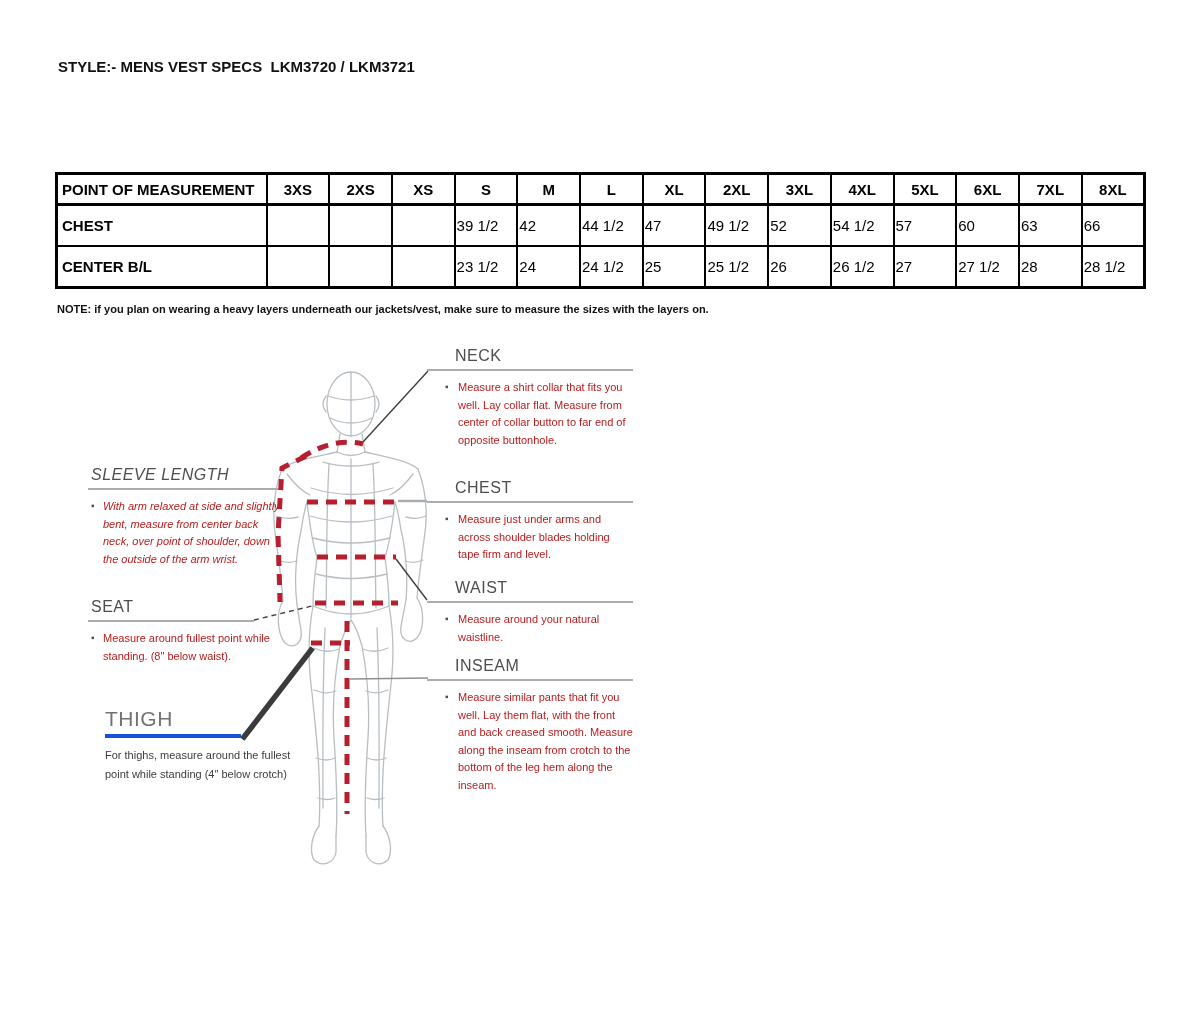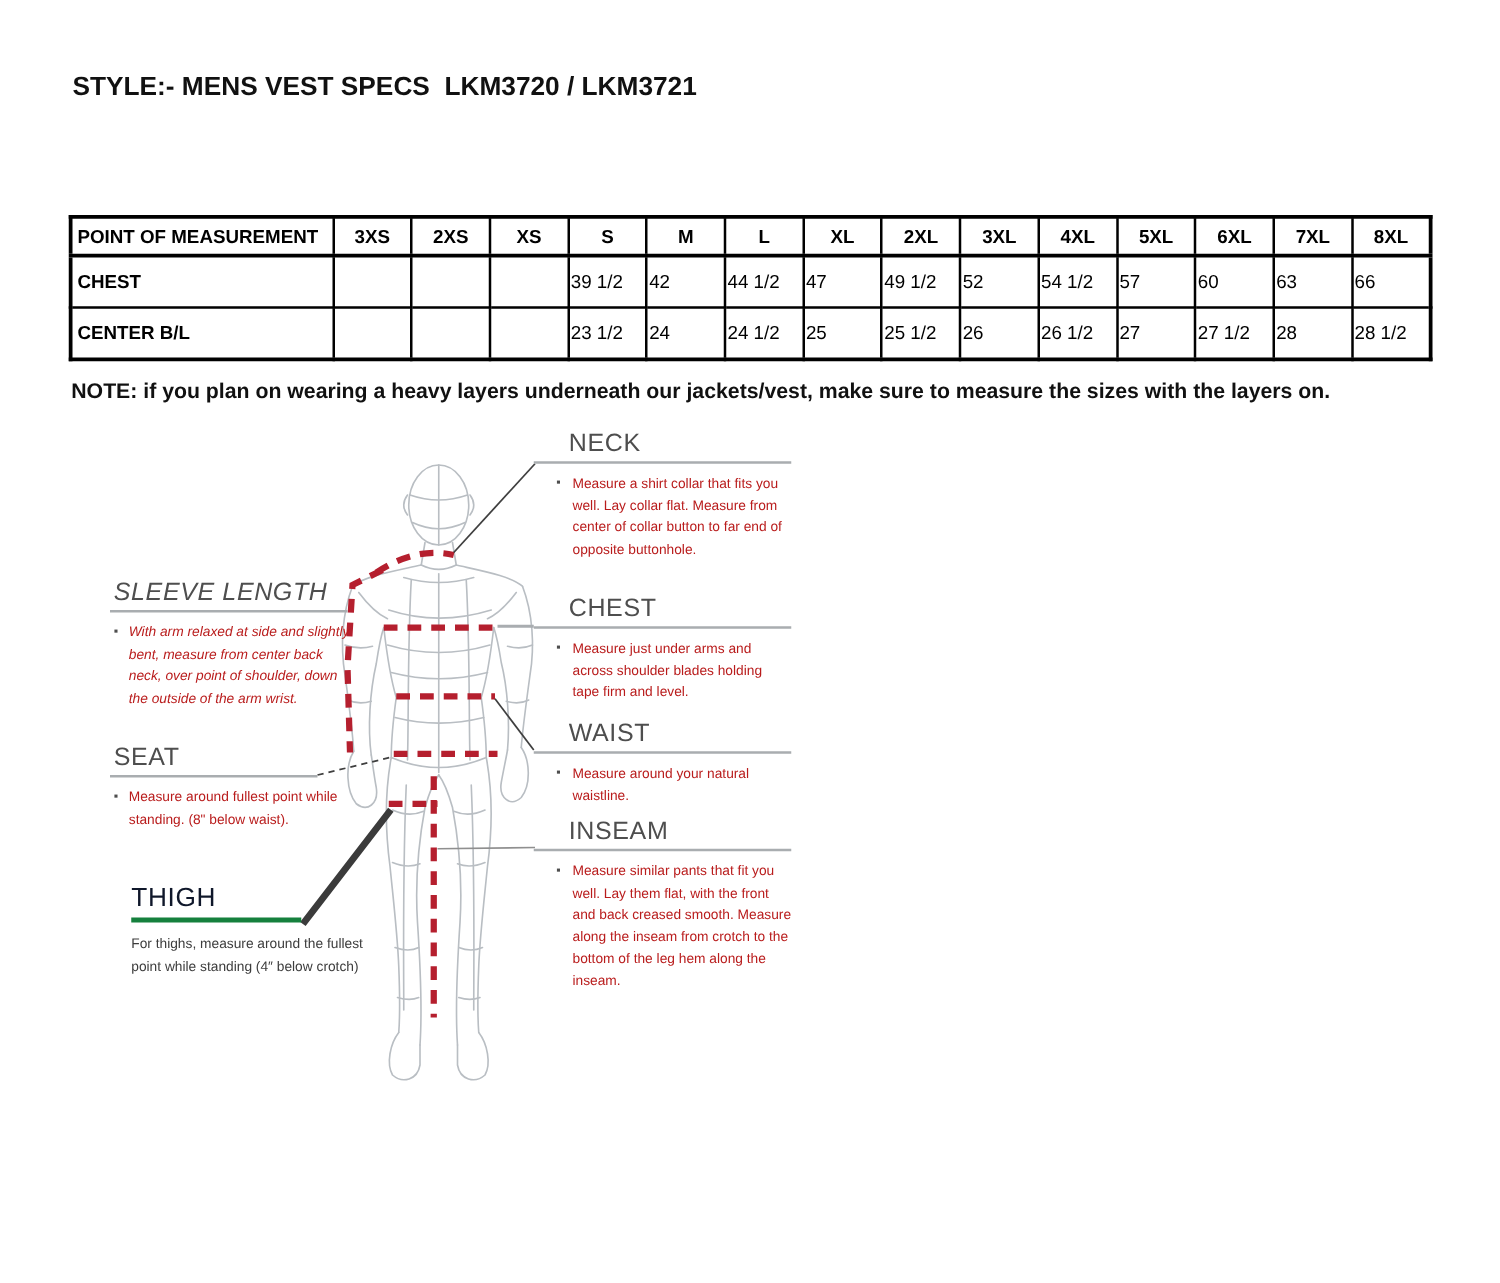--- a/index.html
+++ b/index.html
@@ -2,49 +2,49 @@
 <html><head>
 <meta charset="utf-8">
 <style>
   html,body{margin:0;padding:0;background:#ffffff;}
   body{
     width:1200px;height:1026px;position:relative;overflow:hidden;
     font-family:"Liberation Sans",sans-serif;color:#000;
   }
   .doc-title{
     position:absolute;left:58px;top:58px;
-    font-size:21px;font-weight:bold;white-space:pre;color:#111;
+    font-size:15px;font-weight:bold;white-space:pre;color:#111;
   }
   
   table.size-table{
     position:absolute;left:55px;top:172px;width:1091px;
     border-collapse:collapse;table-layout:fixed;
     border:3px solid #000;
   }
   table.size-table col.c-label{width:210px;}
   table.size-table th,table.size-table td{
     border:2px solid #000;font-size:15px;overflow:hidden;white-space:nowrap;
   }
   table.size-table thead th{height:26px;font-weight:bold;text-align:center;}
   table.size-table thead th.lbl{text-align:left;padding-left:4px;}
   table.size-table tbody th{
     height:37px;font-weight:bold;text-align:left;padding-left:4px;
   }
   table.size-table tbody td{text-align:left;font-weight:normal;}
   table.size-table thead tr{border-bottom:3px solid #000;}
   .doc-note{
     position:absolute;left:57px;top:303px;
-    font-size:17px;font-weight:bold;color:#111;
+    font-size:11px;font-weight:bold;color:#111;
   }
   
   .guide{position:absolute;left:75px;top:338px;width:560px;height:535px;background:#fff;}
   .guide svg{position:absolute;left:0;top:0;}
   .sec{position:absolute;}
   .sec .hd{
-    display:block;font-size:20px;line-height:21px;color:#4e4e4e;
+    display:block;font-size:16px;line-height:21px;color:#4e4e4e;
     letter-spacing:0.5px;padding-bottom:3px;
     border-bottom:2.5px solid #a9adb0;
   }
   .sec .bd{
     margin:7px 0 0 0;font-size:11px;line-height:17.5px;color:#b91c1c;
   }
   .sec .bd.bulleted{padding-left:31px;}
   .sec .bd.bulleted::before{
     content:"\25AA";display:inline-block;width:13px;margin-left:-13px;
     font-size:10px;color:#4e4e4e;vertical-align:1px;
@@ -60,21 +60,21 @@
   .sec-left{left:13px;width:196px;}
   .sec-left .hd{padding-left:3px;}
   .sec-left .bd.bulleted{padding-left:15px;}
   .sec-left .bd.bulleted::before{width:12px;margin-left:-12px;}
   .sec-sleeve{top:126px;font-style:italic;}
   .sec-sleeve .hd{width:187px;}
   .sec-seat{top:258px;}
   .sec-seat .hd{width:163px;}
   .sec-thigh{left:30px;top:370px;width:195px;}
   .sec-thigh .hd{
-    width:136px;color:#0f172a;border-bottom:4px solid #15803d;
+    width:136px;color:#737373;border-bottom:4px solid #1d4ed8;
     font-size:21px;letter-spacing:0.5px;padding-bottom:5px;
   }
   .sec-thigh .bd{font-size:11px;line-height:18.5px;color:#3c3c3c;margin-top:8px;}
 </style>
 </head>
 <body>
 
 <div class="doc-title">STYLE:- MENS VEST SPECS  LKM3720 / LKM3721</div>
 
 <table class="size-table">

